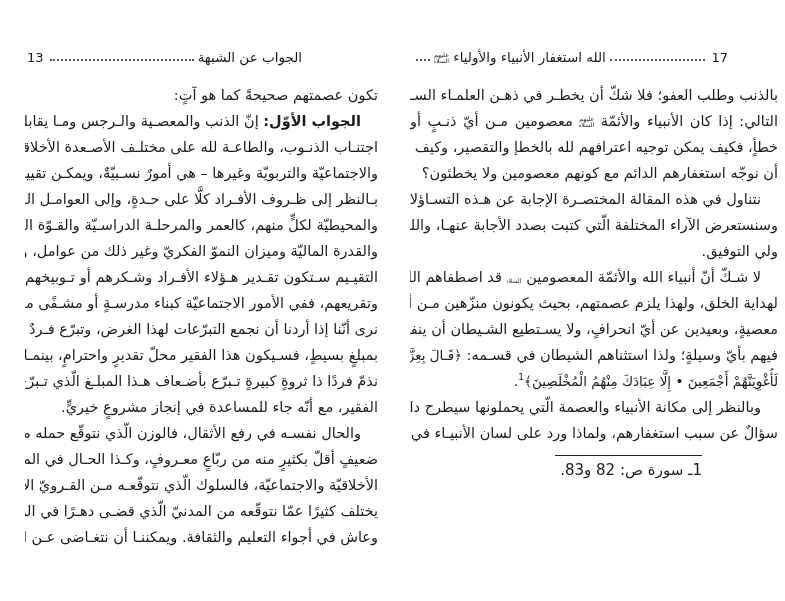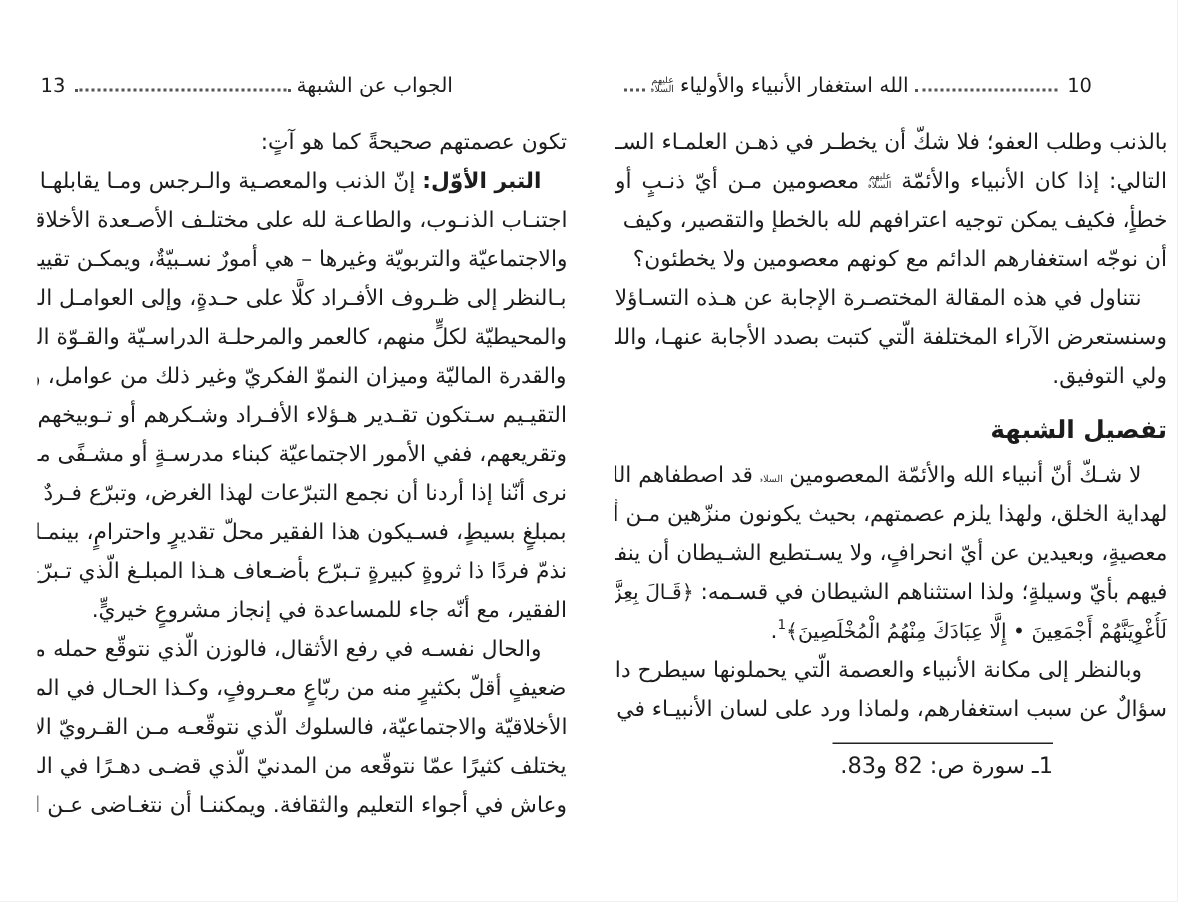--- a/index.html
+++ b/index.html
@@ -53,52 +53,51 @@
 </head>
 <body>
 
 <div class="canvas">
 
   <div class="page" id="page-right">
     <div class="running-header" dir="ltr">
       <div class="leader mini"></div>
       <div class="header-title"><span>الله استغفار الأنبياء والأولياء</span> <span class="hon">عليهم السلام</span></div>
       <div class="leader"></div>
-      <div class="page-number">10</div>
+      <div class="page-number">17</div>
     </div>
     <div class="body-text" dir="rtl">
       <div class="line">بالذنب وطلب العفو؛ فلا شكّ أن يخطـر في ذهـن العلمـاء السـؤال</div>
       <div class="line"><span>التالي: إذا كان الأنبياء والأئمّة</span> <span class="hon">عليهم السلام</span> <span>معصومين مـن أيّ ذنـبٍ أو</span></div>
       <div class="line">خطأٍ، فكيف يمكن توجيه اعترافهم لله بالخطإ والتقصير، وكيف لنا</div>
       <div class="line end">أن نوجّه استغفارهم الدائم مع كونهم معصومين ولا يخطئون؟</div>
       <div class="line indent">نتناول في هذه المقالة المختصـرة الإجابة عن هـذه التسـاؤلات،</div>
       <div class="line">وسنستعرض الآراء المختلفة الّتي كتبت بصدد الأجابة عنهـا، والله</div>
       <div class="line end">ولي التوفيق.</div>
-      <div class="section-heading">تفصيل الشبهة</div>
       <div class="line indent"><span>لا شـكّ أنّ أنبياء الله والأئمّة المعصومين</span> <span class="hon">عليهم السلام</span> <span>قد اصطفاهم الله</span></div>
       <div class="line">لهداية الخلق، ولهذا يلزم عصمتهم، بحيث يكونون منزّهين مـن أيّ</div>
       <div class="line">معصيةٍ، وبعيدين عن أيّ انحرافٍ، ولا يسـتطيع الشـيطان أن ينفـذ</div>
       <div class="line"><span>فيهم بأيّ وسيلةٍ؛ ولذا استثناهم الشيطان في قسـمه:</span> <span class="verse">﴿قَـالَ بِعِزَّتِـكَ</span></div>
       <div class="line end"><span class="verse">لَأُغْوِيَنَّهُمْ أَجْمَعِينَ • إِلَّا عِبَادَكَ مِنْهُمُ الْمُخْلَصِينَ﴾</span><span class="fn-mark">1</span><span>.</span></div>
       <div class="line indent">وبالنظر إلى مكانة الأنبياء والعصمة الّتي يحملونها سيطرح دائمًـا</div>
       <div class="line">سؤالٌ عن سبب استغفارهم، ولماذا ورد على لسان الأنبيـاء في بعـض</div>
     </div>
     <div class="footnote-rule"></div>
     <div class="footnote">1ـ سورة ص: 82 و83.</div>
   </div>
 
   <div class="page" id="page-left">
     <div class="running-header" dir="ltr">
       <div class="page-number">13</div>
       <div class="leader"></div>
       <div class="header-title">الجواب عن الشبهة</div>
     </div>
     <div class="body-text" dir="rtl">
       <div class="line end">تكون عصمتهم صحيحةً كما هو آتٍ:</div>
-      <div class="line indent"><span class="bold">التبر الأوّل:</span> <span>إنّ الذنب والمعصـية والـرجس ومـا يقابلهـا ـ أي</span></div>
+      <div class="line indent"><span class="bold">الجواب الأوّل:</span> <span>إنّ الذنب والمعصـية والـرجس ومـا يقابلهـا ـ أي</span></div>
       <div class="line">اجتنـاب الذنـوب، والطاعـة لله على مختلـف الأصـعدة الأخلاقيّـة</div>
       <div class="line">والاجتماعيّة والتربويّة وغيرها – هي أمورٌ نسـبيّةٌ، ويمكـن تقييمهـا</div>
       <div class="line">بـالنظر إلى ظـروف الأفـراد كلًّا على حـدةٍ، وإلى العوامـل الذاتيّـة</div>
       <div class="line">والمحيطيّة لكلٍّ منهم، كالعمر والمرحلـة الدراسـيّة والقـوّة الجسـميّة</div>
       <div class="line">والقدرة الماليّة وميزان النموّ الفكريّ وغير ذلك من عوامل، ونتيجة</div>
       <div class="line">التقيـيم سـتكون تقـدير هـؤلاء الأفـراد وشـكرهم أو تـوبيخهم</div>
       <div class="line">وتقريعهم، ففي الأمور الاجتماعيّة كبناء مدرسـةٍ أو مشـفًى مـثلًا،</div>
       <div class="line">نرى أنّنا إذا أردنا أن نجمع التبرّعات لهذا الغرض، وتبرّع فـردٌ فقـيرٌ</div>
       <div class="line">بمبلغٍ بسيطٍ، فسـيكون هذا الفقير محلّ تقديرٍ واحترامٍ، بينمـا نرانـا</div>
       <div class="line">نذمّ فردًا ذا ثروةٍ كبيرةٍ تـبرّع بأضـعاف هـذا المبلـغ الّذي تـبرّع بـه</div>

